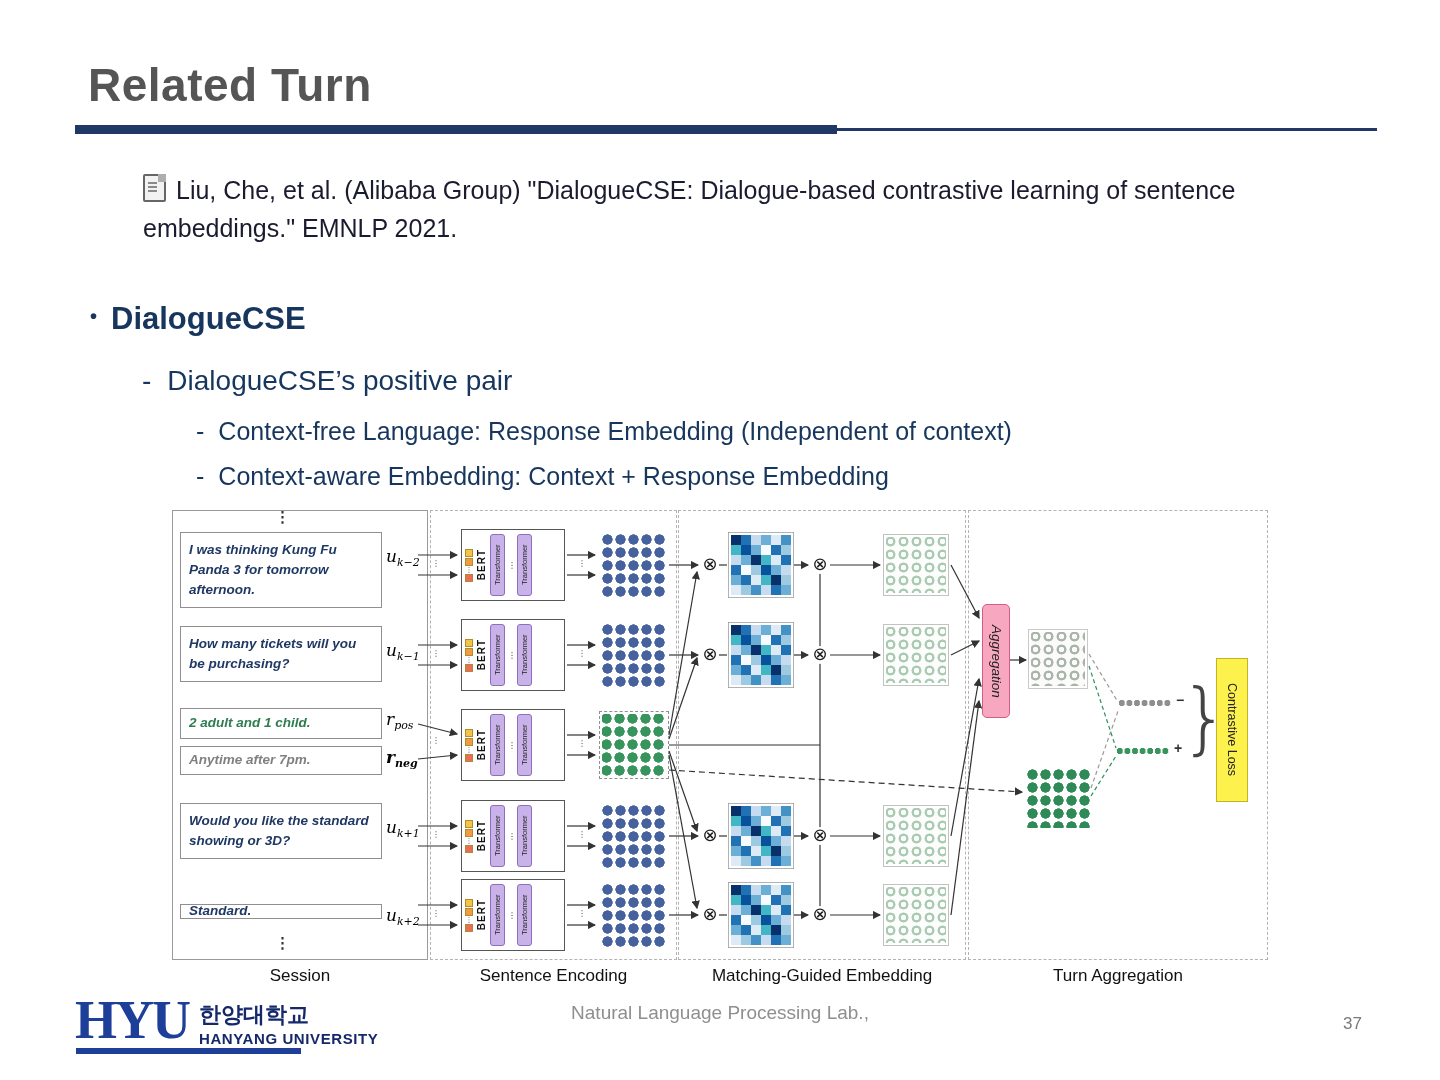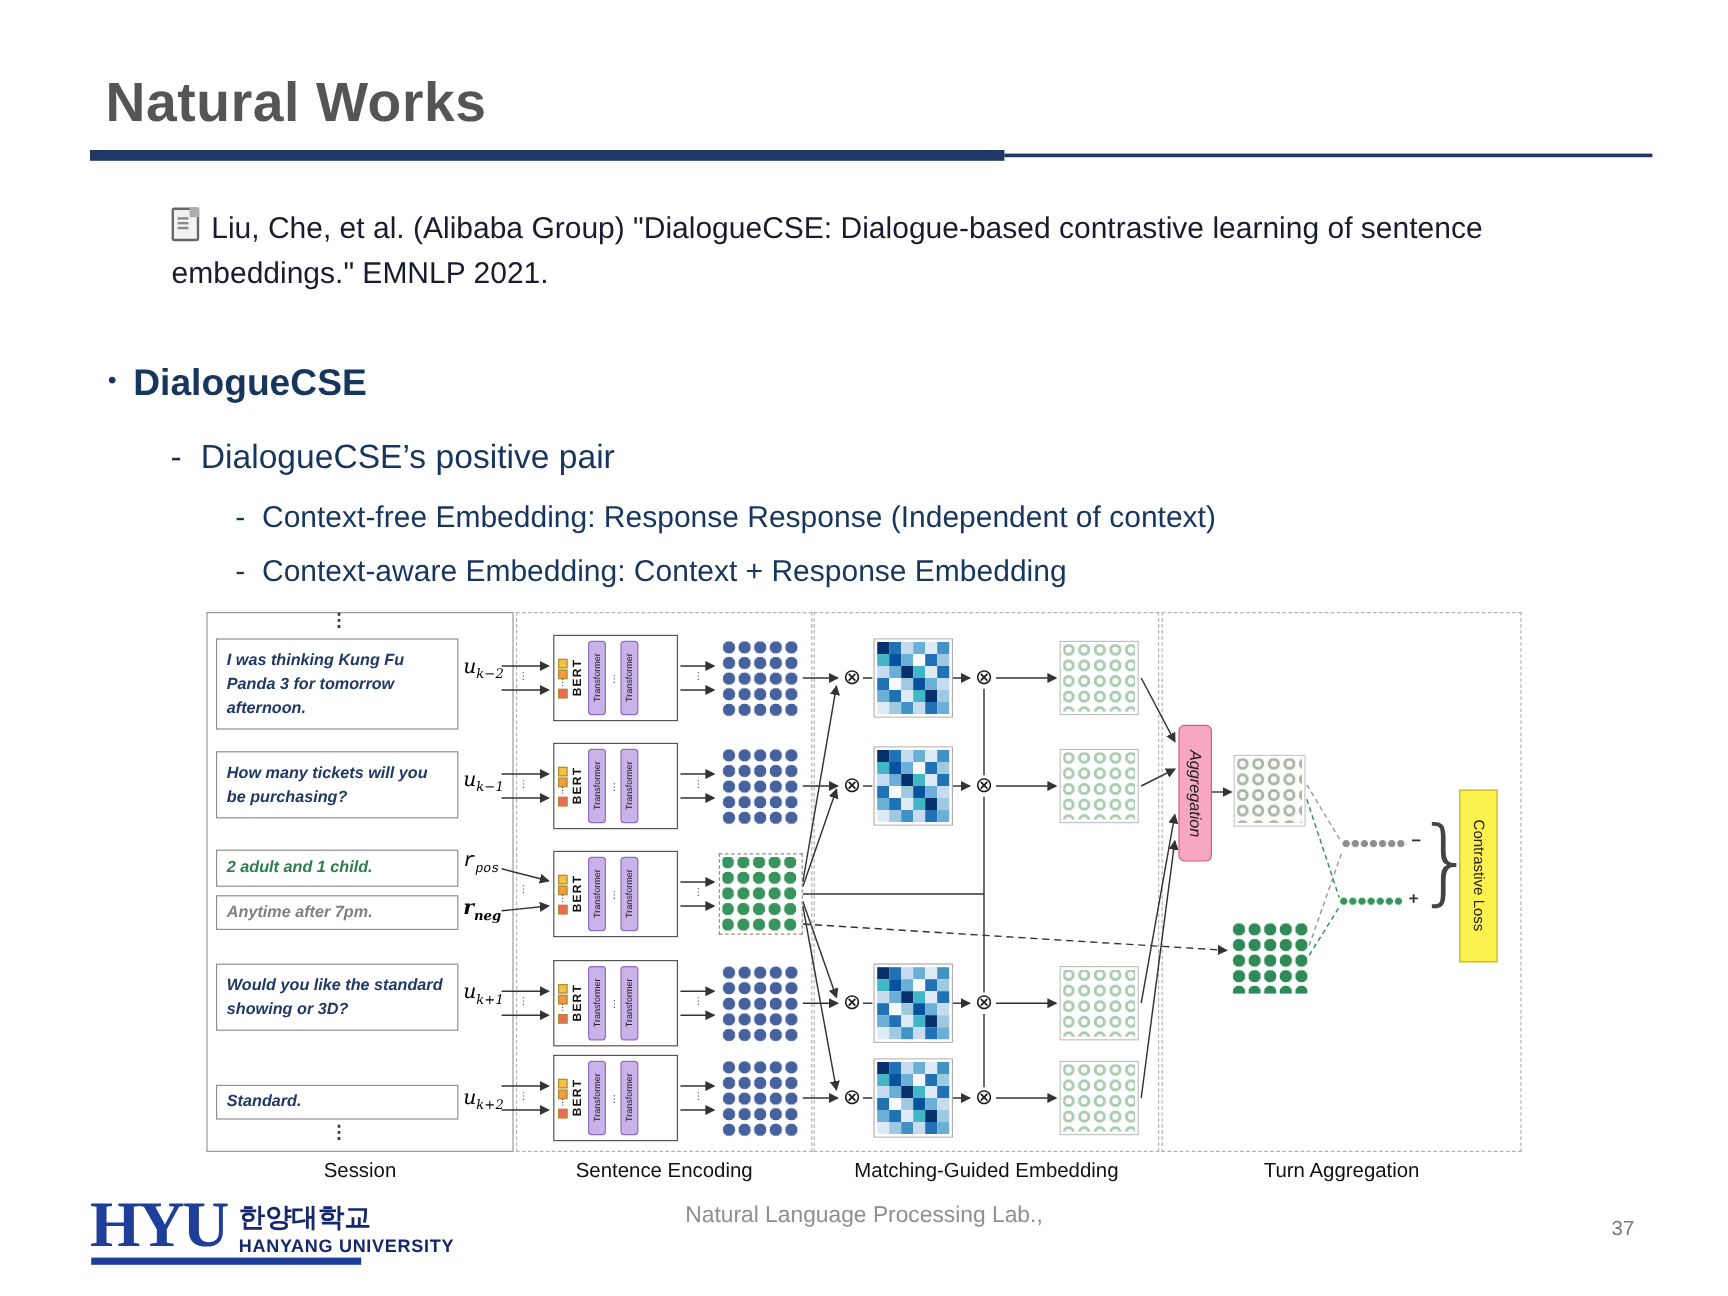--- a/index.html
+++ b/index.html
@@ -84,29 +84,29 @@
   .logo-bar{position:absolute;left:76px;top:1048px;width:225px;height:6px;background:#1d3f99;}
   .footer-center{position:absolute;left:50%;transform:translateX(-50%);top:1000px;text-align:left;
                  color:#8f8f8f;font-size:19px;line-height:1.35;}
   .page-num{position:absolute;left:1343px;top:1014px;color:#7a7a7a;font-size:17px;}
 </style>
 </head>
 <body>
 
 <div class="slide">
 
-  <h1 class="title">Natural Works</h1>
+  <h1 class="title">Related Turn</h1>
   <div class="rule-thick"></div>
   <div class="rule-thin"></div>
 
   <p class="citation"><span class="doc-icon"></span><span>Liu, Che, et al. (Alibaba Group) "DialogueCSE: Dialogue-based contrastive learning of sentence embeddings." EMNLP 2021.</span></p>
 
   <div class="b1"><span class="pref">•</span><span>DialogueCSE</span></div>
   <div class="b2"><span class="pref">-</span><span>DialogueCSE’s positive pair</span></div>
-  <div class="b3" style="top:417px;"><span class="pref">-</span><span>Context-free Embedding: Response Response (Independent of context)</span></div>
+  <div class="b3" style="top:417px;"><span class="pref">-</span><span>Context-free Language: Response Embedding (Independent of context)</span></div>
   <div class="b3" style="top:462px;"><span class="pref">-</span><span>Context-aware Embedding: Context + Response Embedding</span></div>
 
   <div class="figure">
 
     <div class="panel solid" style="left:2px;top:2px;width:256px;height:450px;"></div>
     <div class="panel" style="left:260px;top:2px;width:247px;height:450px;"></div>
     <div class="panel" style="left:508px;top:2px;width:288px;height:450px;"></div>
     <div class="panel" style="left:798px;top:2px;width:300px;height:450px;"></div>
 
     <svg class="fig-svg" width="1100" height="480">
@@ -230,26 +230,26 @@
       <use href="#hm" x="558" y="295" width="66" height="66"></use>
       <use href="#hm" x="558" y="374" width="66" height="66"></use>
     </svg>
 
     <span class="vdots" style="left:105px;top:0px;">⋮</span>
     <div class="utt" style="top:24px;height:76px;">I was thinking Kung Fu Panda 3 for tomorrow afternoon.</div>
     <div class="utt" style="top:118px;height:56px;">How many tickets will you be purchasing?</div>
     <div class="utt green" style="top:200px;height:31px;">2 adult and 1 child.</div>
     <div class="utt gray" style="top:238px;height:29px;">Anytime after 7pm.</div>
     <div class="utt" style="top:295px;height:56px;">Would you like the standard showing or 3D?</div>
-    <div class="utt" style="top:396px;height:29px;">Standard.</div>
+    <div class="utt" style="top:396px;height:15px;">Standard.</div>
     <span class="vdots" style="left:105px;top:426px;">⋮</span>
 
     <span class="mlabel" style="top:38px;"><i>u</i><sub>k−2</sub></span>
     <span class="mlabel" style="top:132px;"><i>u</i><sub>k−1</sub></span>
-    <span class="mlabel" style="top:201px;font-family:Liberation Mono, monospace;"><i>r</i><sub>pos</sub></span>
+    <span class="mlabel" style="top:201px;"><i>r</i><sub>pos</sub></span>
     <span class="mlabel" style="top:239px;font-weight:bold;"><i>r</i><sub>neg</sub></span>
     <span class="mlabel" style="top:309px;"><i>u</i><sub>k+1</sub></span>
     <span class="mlabel" style="top:397px;"><i>u</i><sub>k+2</sub></span>
 
     <span class="md" style="left:262px;top:51px;">⋮</span>
     <span class="md" style="left:262px;top:141px;">⋮</span>
     <span class="md" style="left:262px;top:228px;">⋮</span>
     <span class="md" style="left:262px;top:322px;">⋮</span>
     <span class="md" style="left:262px;top:401px;">⋮</span>
     <span class="md" style="left:408px;top:51px;">⋮</span>

